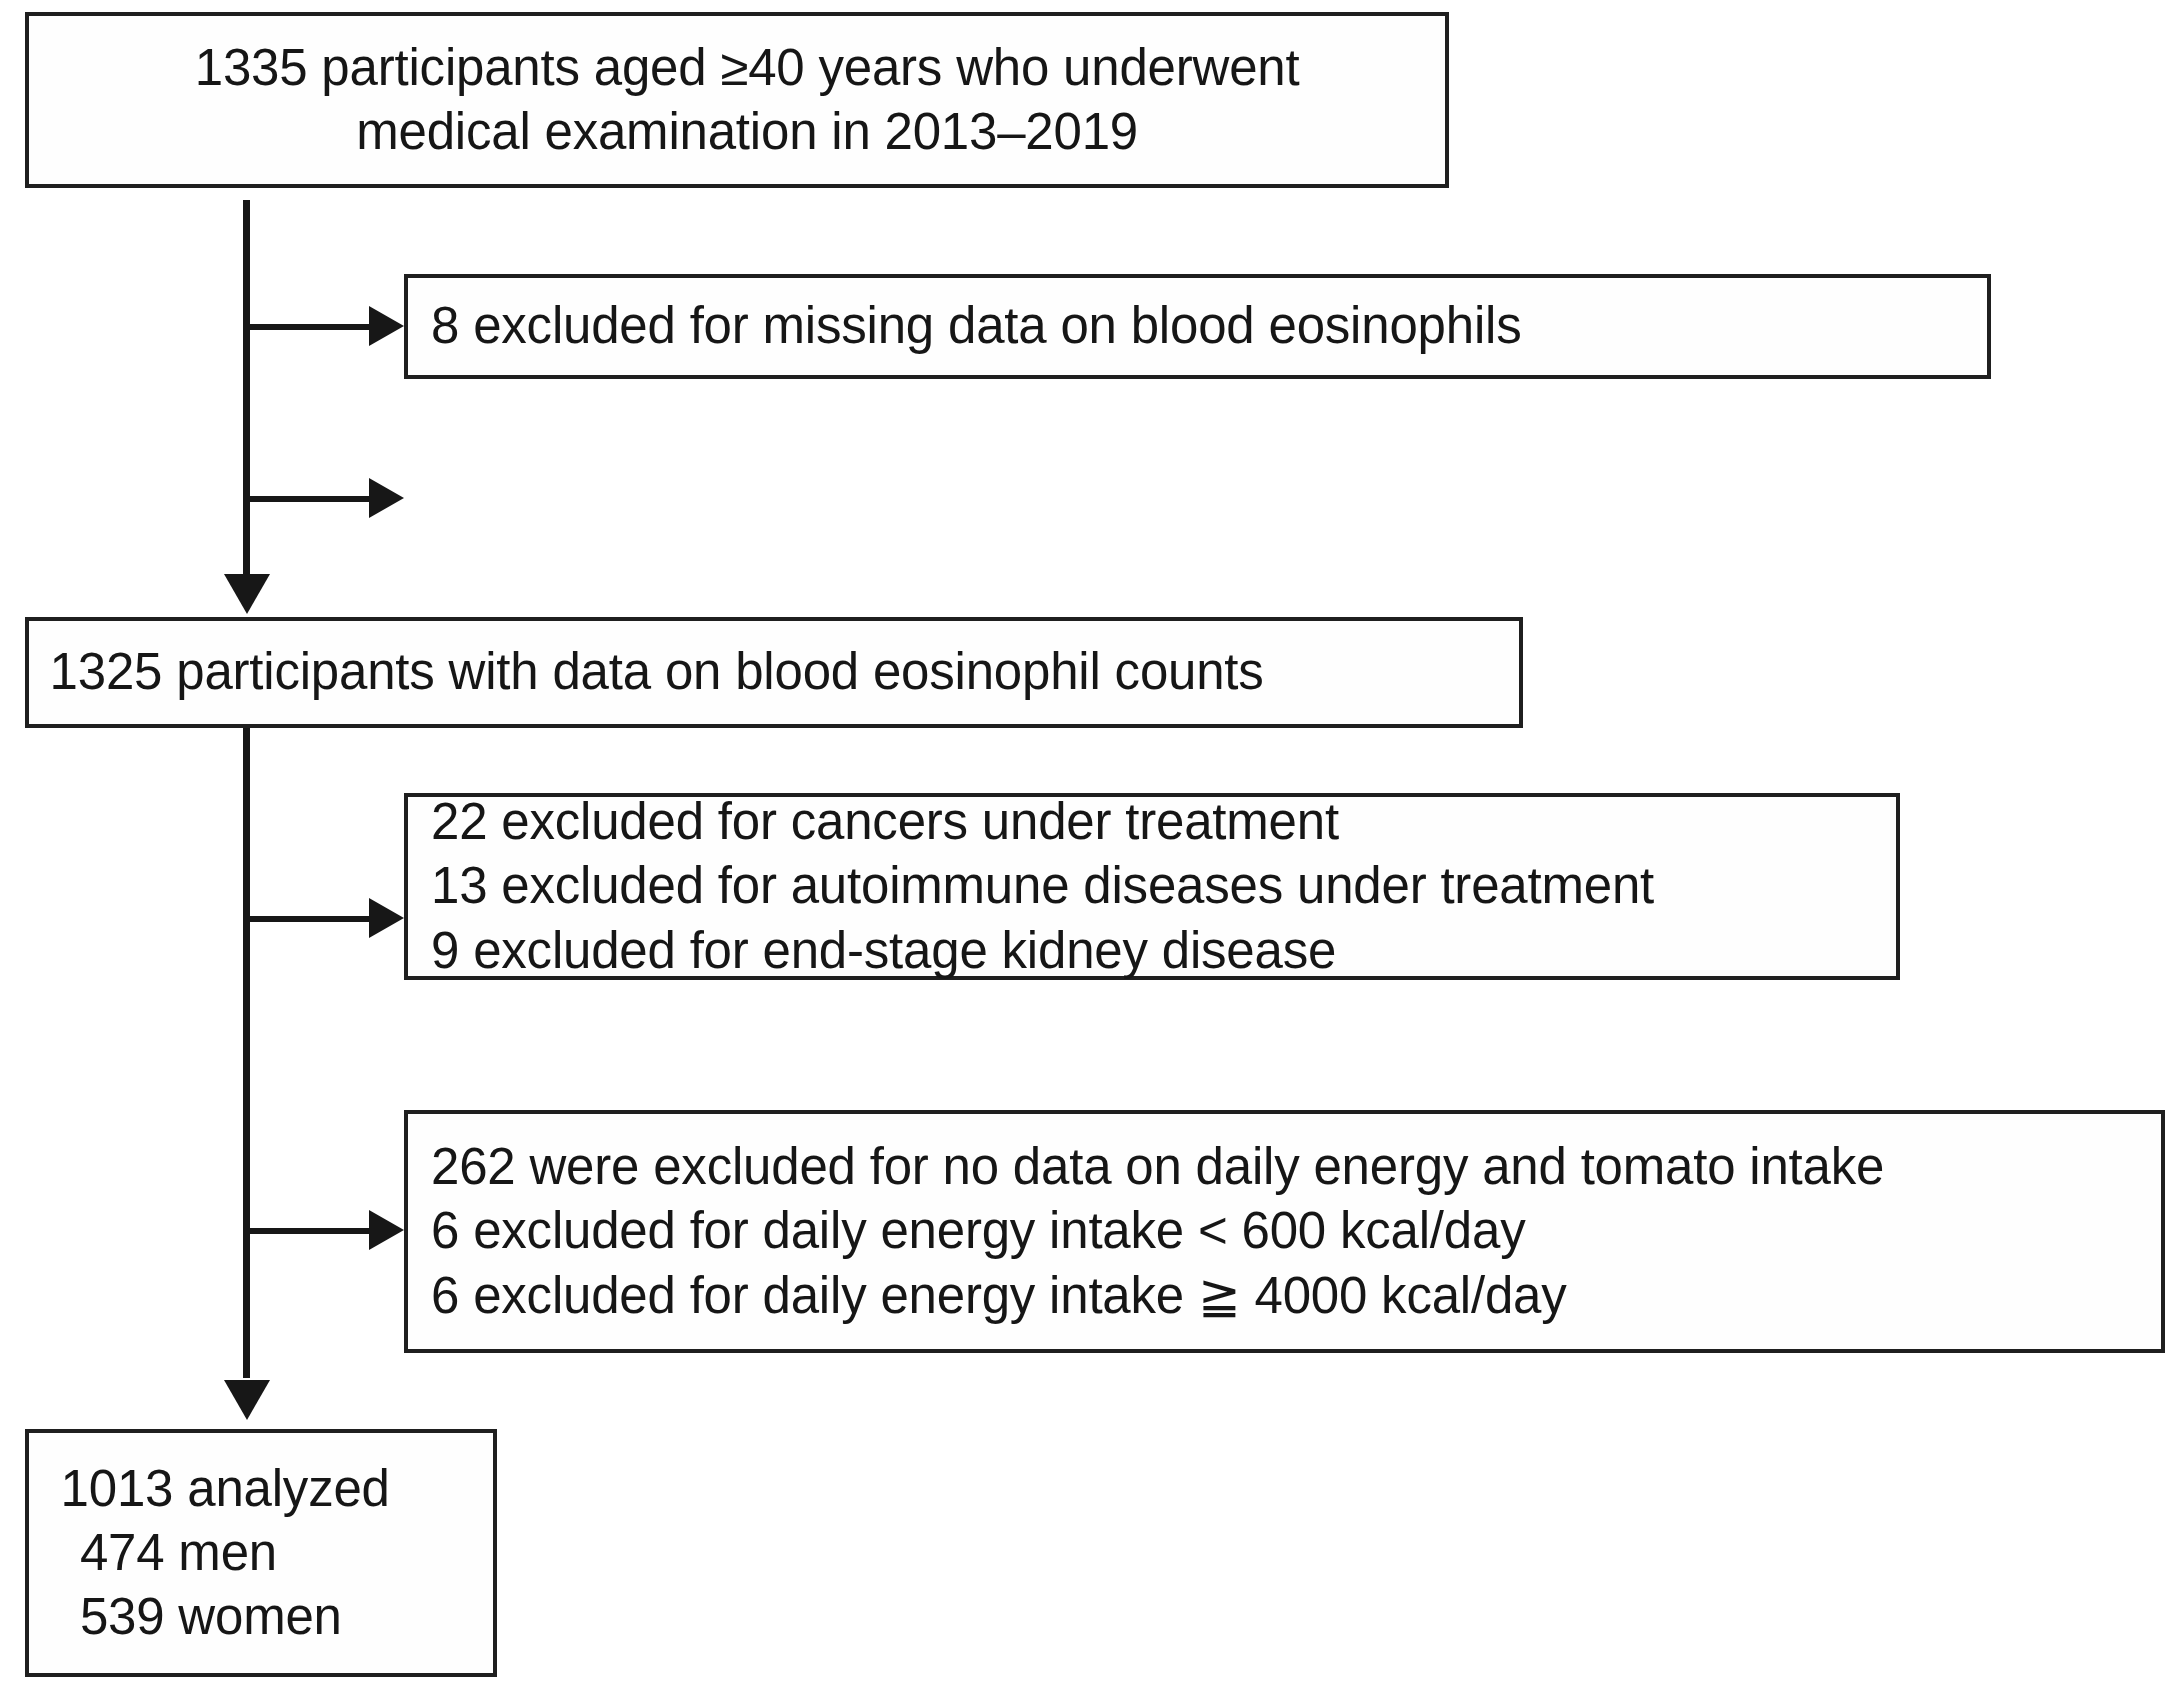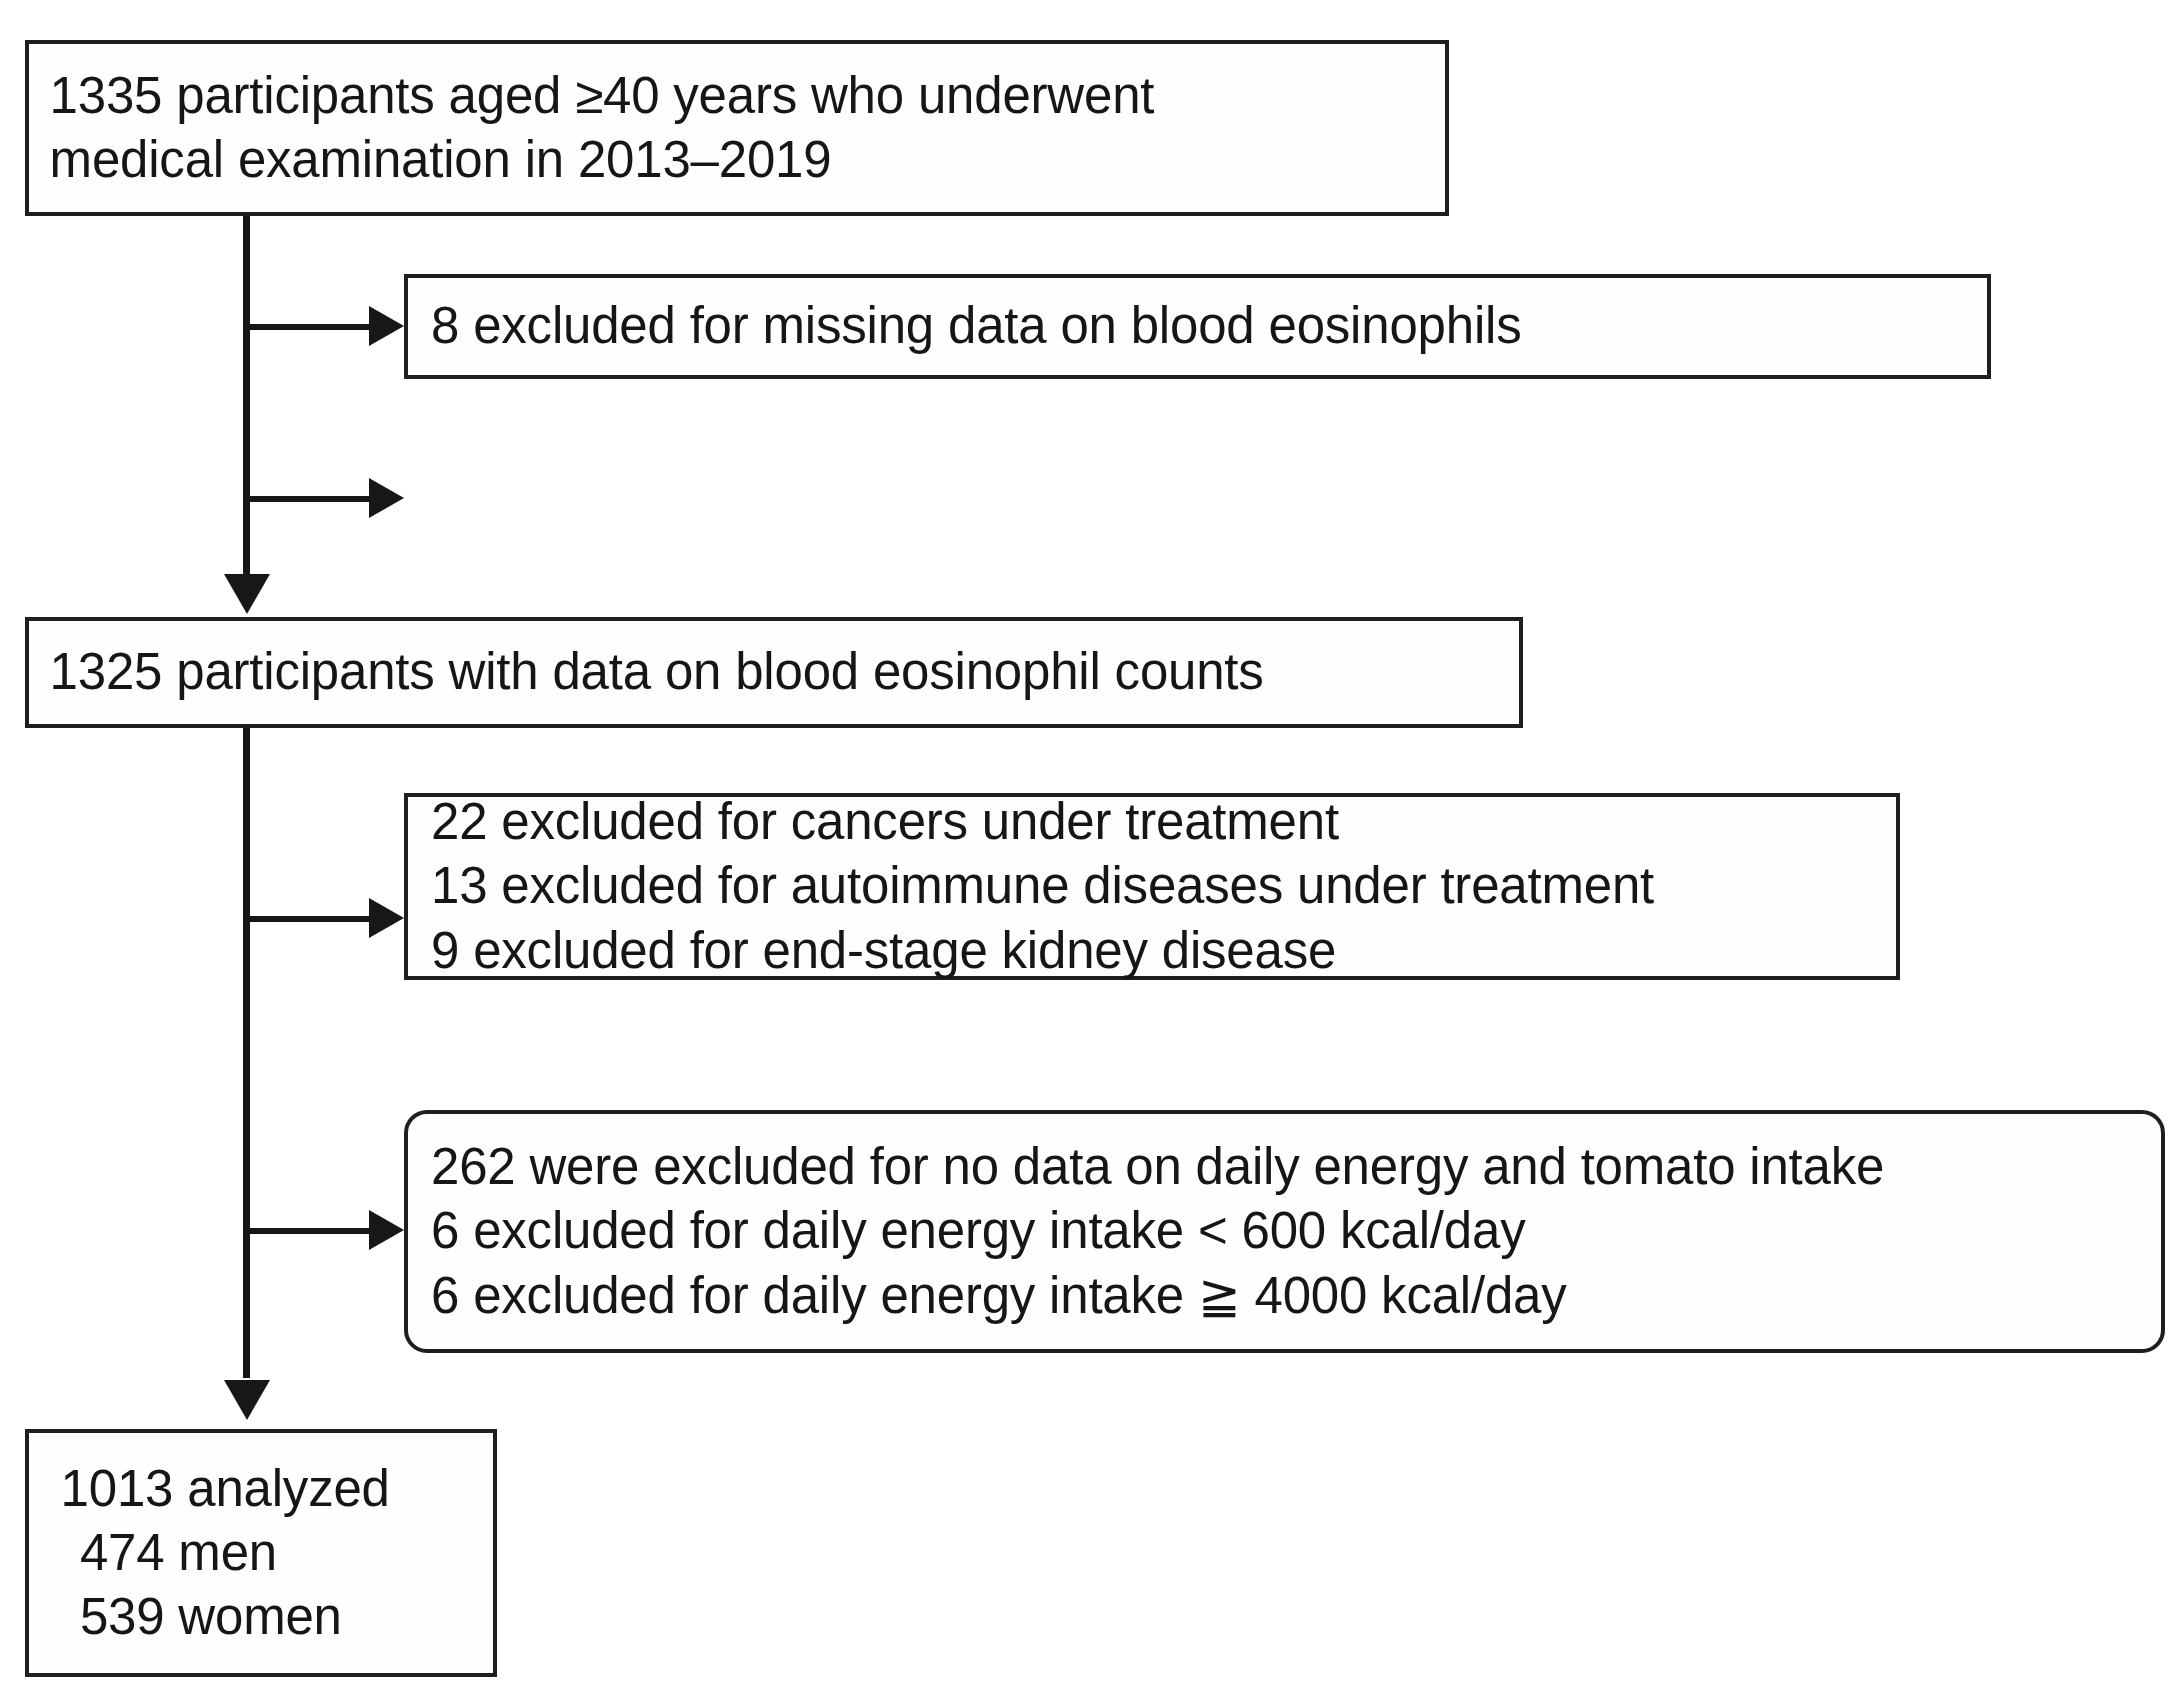--- a/index.html
+++ b/index.html
@@ -30,43 +30,43 @@
   .flow-box .line {
     display: block;
     color: #161616;
     font-size: 51px;
     line-height: 1.26;
     white-space: pre;
     letter-spacing: -0.2px;
   }
   
   #box-enrolled {
-    left: 24.6px;  top: 40px;   width: 1424px; height: 176px;
+    left: 24.6px;  top: 12px;   width: 1424px; height: 176px;
     padding: 0 0 0 21px;
+    align-items: center;
   }
   #box-excl-eosinophils {
     left: 404px; top: 274px;  width: 1587px; height: 105px;
     padding: 0 0 0 23px;
   }
   #box-excl-anthropometric {
     left: 404px; top: 445px;  width: 1196px; height: 107px;
     padding: 0 0 0 23px;
   }
   #box-eligible {
     left: 24.6px;  top: 617px;  width: 1498px; height: 111px;
     padding: 0 0 0 21px;
   }
   #box-excl-disease {
     left: 404px; top: 793px;  width: 1496px; height: 187px;
     padding: 0 0 0 23px;
   }
   #box-excl-diet {
     left: 404px; top: 1110px; width: 1761px; height: 243px;
     padding: 0 0 0 23px;
-    border-radius: 23px;
   }
   #box-analyzed {
     left: 24.6px;  top: 1429px; width: 472px;  height: 248px;
     padding: 0 0 0 32px;
   }
   
   .v-line {
     position: absolute;
     width: 7px;
     background: #171717;

